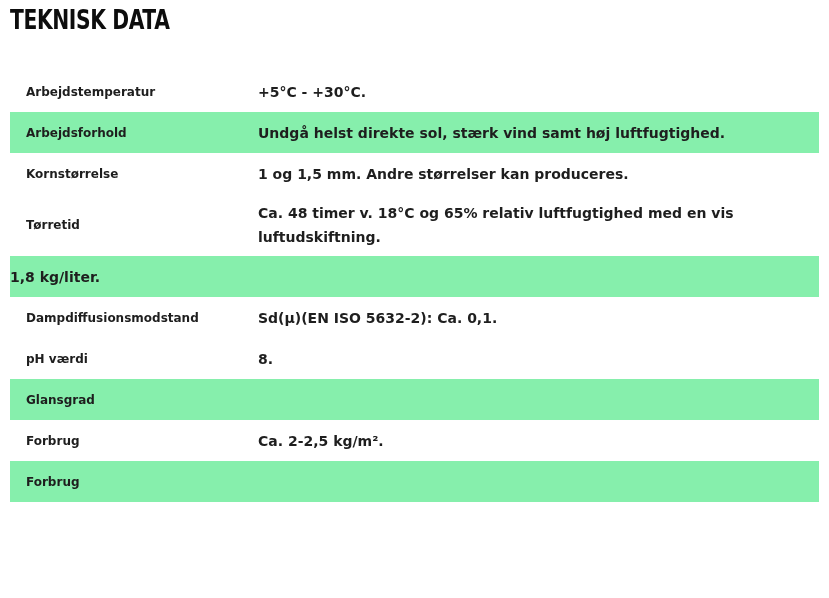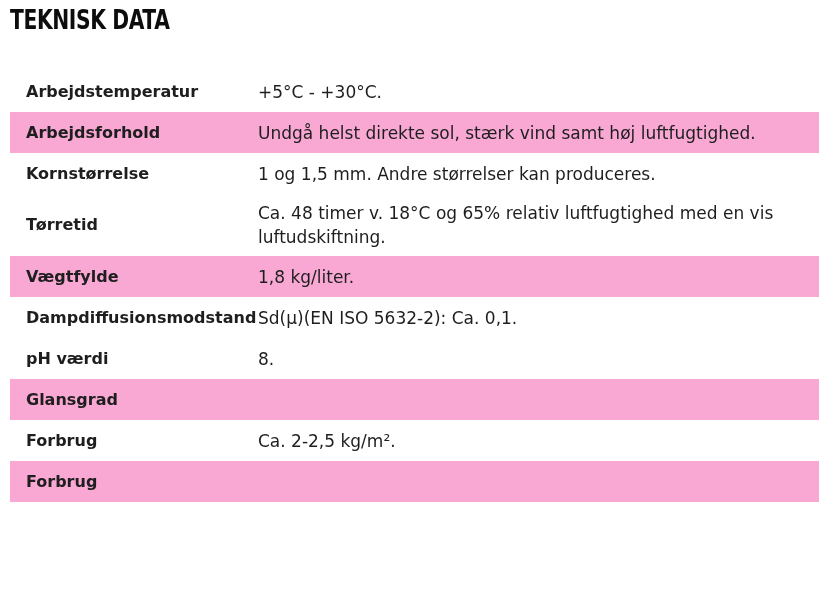--- a/index.html
+++ b/index.html
@@ -30,38 +30,39 @@
   }
   .row {
     display: flex;
     align-items: center;
     box-sizing: border-box;
     min-height: 41px;
     padding: 7px 0;
     background: #ffffff;
   }
   .row.alt {
-    background: #f9a8d4;
+    background: #86efac;
   }
   .cell-label {
     flex: 0 0 248px;
     box-sizing: border-box;
     padding-left: 16px;
-    font-size: 16px;
+    font-size: 12px;
     font-weight: bold;
     color: #1e1e1e;
     line-height: 18px;
   }
   .cell-value {
     flex: 1;
-    font-size: 17px;
+    font-size: 14px;
     color: #1e1e1e;
     line-height: 24px;
     white-space: pre-line;
     padding-right: 6px;
+    font-weight: bold;
   }
 </style>
 </head>
 <body>
 
 <h1 class="page-title">TEKNISK DATA</h1>
 
 <div class="data-table">
   <div class="row">
     <div class="cell-label">Arbejdstemperatur</div>
@@ -73,21 +74,20 @@
   </div>
   <div class="row">
     <div class="cell-label">Kornstørrelse</div>
     <div class="cell-value">1 og 1,5 mm. Andre størrelser kan produceres.</div>
   </div>
   <div class="row">
     <div class="cell-label">Tørretid</div>
     <div class="cell-value">Ca. 48 timer v. 18°C og 65% relativ luftfugtighed med en vis luftudskiftning.</div>
   </div>
   <div class="row alt">
-    <div class="cell-label">Vægtfylde</div>
     <div class="cell-value">1,8 kg/liter.</div>
   </div>
   <div class="row">
     <div class="cell-label">Dampdiffusionsmodstand</div>
     <div class="cell-value">Sd(µ)(EN ISO 5632-2): Ca. 0,1.</div>
   </div>
   <div class="row">
     <div class="cell-label">pH værdi</div>
     <div class="cell-value">8.</div>
   </div>

